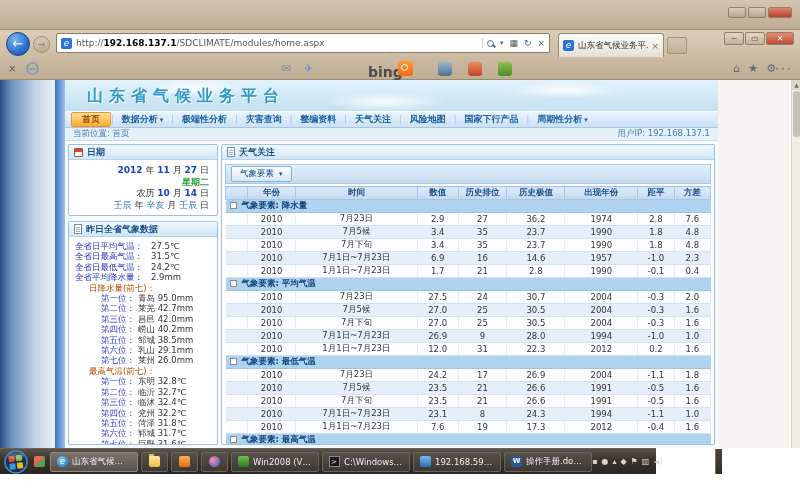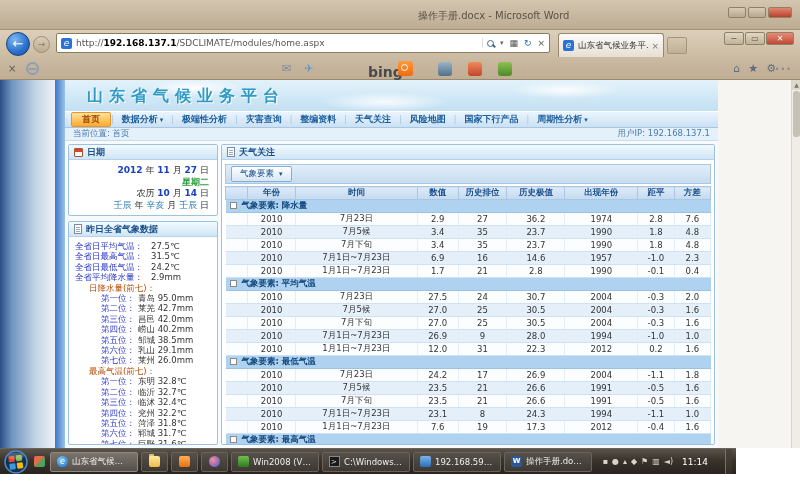--- a/index.html
+++ b/index.html
@@ -139,21 +139,21 @@
   th{height:13px;background:linear-gradient(180deg,#ddebf9,#c2d9ef);border:1px solid #aac6e2;
     font-size:8.5px;color:#1b4f8a;font-weight:bold;padding:0;}
   td{font-size:8.5px;color:#333;text-align:center;height:12px;padding:0 2px;
     border-bottom:1px solid #cfe2f3;border-right:1px solid #e2eefa;white-space:nowrap;overflow:hidden;}
   tr.group-row td{background:#aed2ef;text-align:left;color:#14487e;font-weight:bold;padding-left:4px;border-right:none;border-bottom:1px solid #9cc2e4;}
   tr.data-row.odd td{background:#fbfdff;}
   tr.data-row.even td{background:#e4effa;}
   .checkbox{display:inline-block;width:7px;height:7px;background:#fff;border:1px solid #8a8a8a;vertical-align:-1px;margin-right:5px;}
 
   
-  .taskbar{position:absolute;left:0;top:448px;width:736px;height:26px;
+  .taskbar{position:absolute;left:0;top:448px;width:656px;height:26px;
     background:linear-gradient(180deg,#5a534b,#3a332c 45%,#2a241e);border-top:1px solid #6a635a;display:flex;align-items:center;}
   .orb{width:24px;height:24px;margin:0 4px;flex:none;}
   .tb-buttons{display:flex;align-items:center;gap:3px;height:100%;}
   .tb-btn{height:20px;display:flex;align-items:center;gap:4px;padding:0 6px;border:1px solid #6a635a;
     border-radius:2px;background:linear-gradient(180deg,#55504a,#3d3831);max-width:88px;}
   .tb-btn.active{background:linear-gradient(180deg,#7a746c,#55504a);border-color:#8f897f;}
   .tb-btn.icon-only{padding:0 7px;}
   .tb-btn.bare{border:none;background:none;padding:0 2px;}
   .tb-ico{width:11px;height:11px;flex:none;position:relative;}
   .ico-ie{background:radial-gradient(circle at 35% 30%,#7cc8f5,#1e6fd0);border-radius:50%;}
@@ -175,21 +175,20 @@
   .clock{font-size:9px;color:#fff;margin:0 12px 0 4px;}
   .show-desk{width:7px;height:26px;border-left:1px solid #777068;background:linear-gradient(180deg,#4a443d,#332d26);flex:none;}
   .below{position:absolute;left:0;top:474px;width:800px;height:26px;background:#fff;}
 </style>
 </head>
 <body>
 
 <div id="screen">
 
   <div class="word-bar">
-    <span class="word-title">操作手册.docx - Microsoft Word</span>
     <span class="word-ctl">
       <span></span>
       <span></span>
       <span class="wclose"></span>
     </span>
   </div>
 
   <div class="ie">
     <div class="btn-back">←</div>
     <div class="btn-fwd">→</div>

